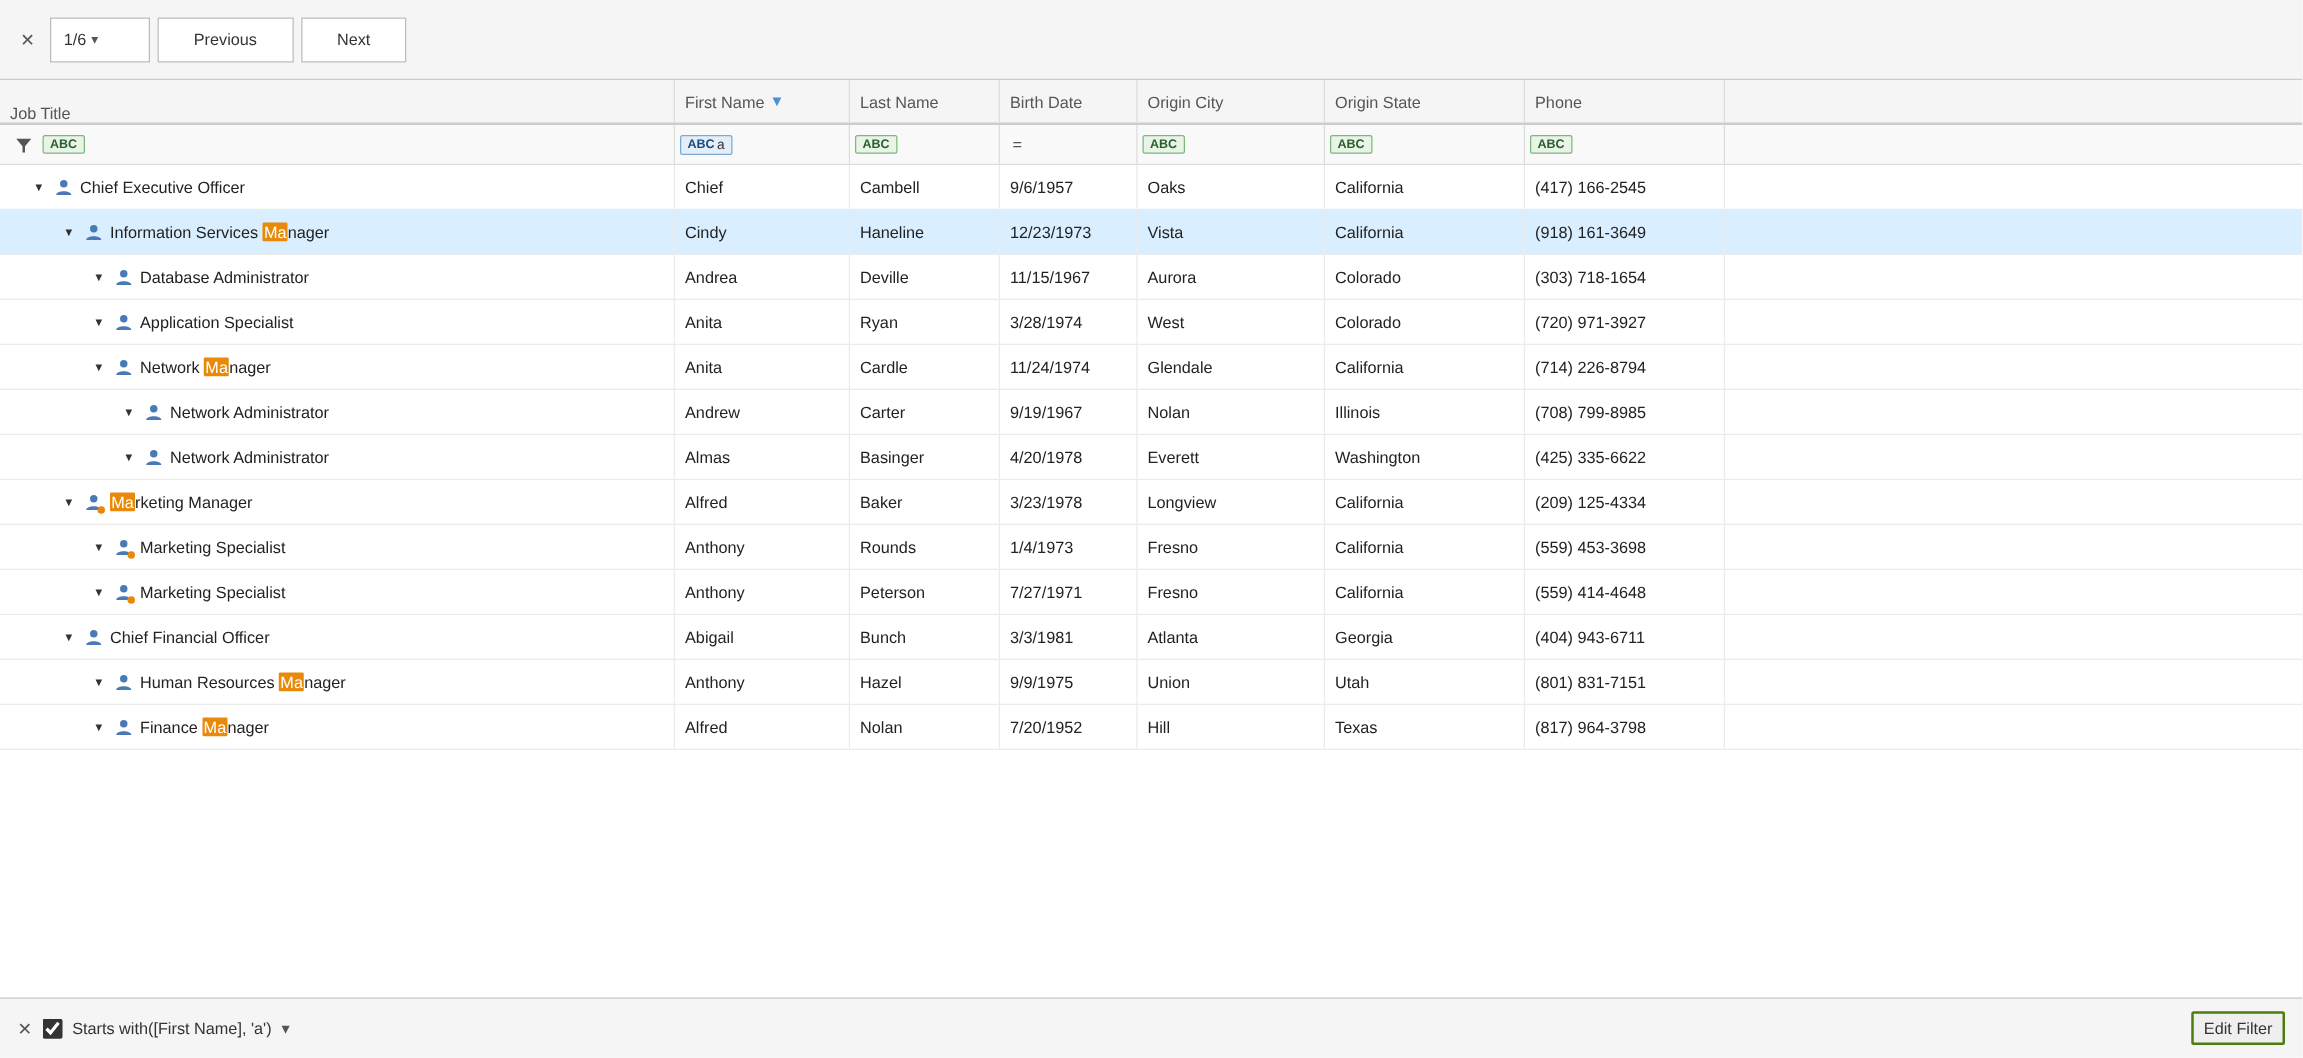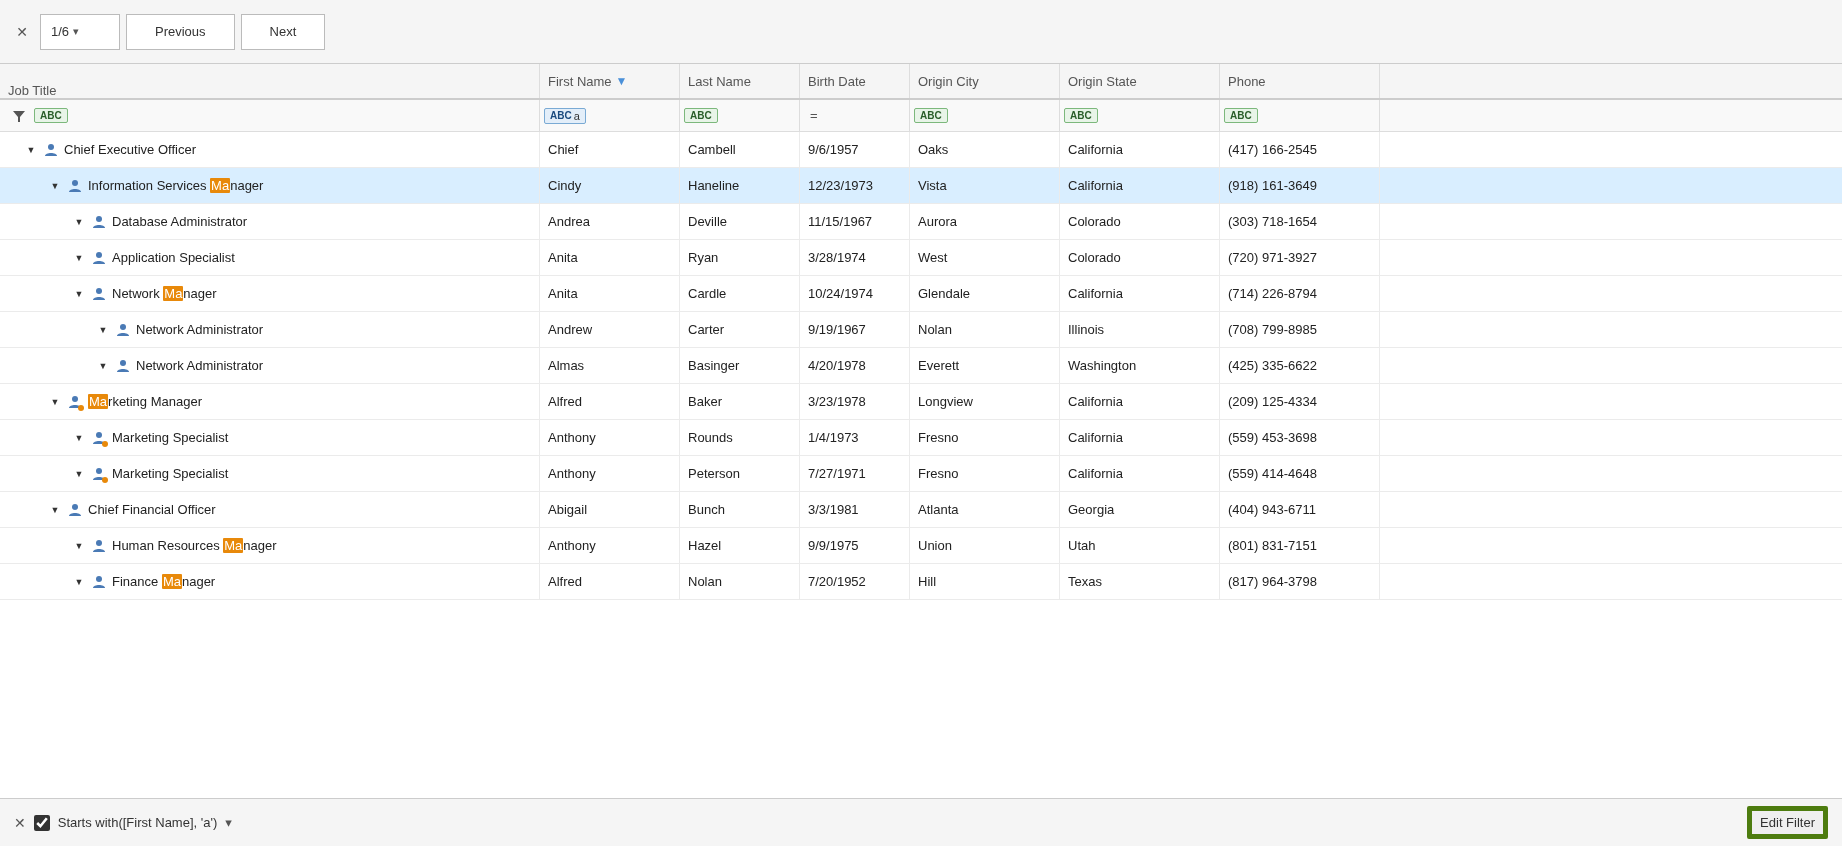--- a/index.html
+++ b/index.html
@@ -266,21 +266,21 @@
       font-size: 13px;
       color: #555;
       cursor: pointer;
     }
     .edit-filter-btn {
       margin-left: auto;
       font-size: 13px;
       color: #333;
       cursor: pointer;
       padding: 4px 8px;
-      border: 5px solid #4d7c0f;
+      border: 2px solid #4d7c0f;
       background: #efefef;
       border-radius: 2px;
     }
 
     
     .grid-body::-webkit-scrollbar { width: 14px; }
     .grid-body::-webkit-scrollbar-track { background: #f0f0f0; }
     .grid-body::-webkit-scrollbar-thumb { background: #c0c0c0; border: 2px solid #f0f0f0; }
 
     
@@ -465,21 +465,21 @@
         <svg class="person-svg" viewBox="0 0 16 16" xmlns="http://www.w3.org/2000/svg">
     <circle cx="8" cy="5" r="3" fill="#4a7ab5"></circle>
     <path d="M2,14 C2,10 14,10 14,14" fill="#4a7ab5"></path>
   </svg>
 
       </span>
       <span>Network <span class="highlight">Ma</span>nager</span>
     </div>
     <div class="grid-cell col-first">Anita</div>
     <div class="grid-cell col-last">Cardle</div>
-    <div class="grid-cell col-birth">10/24/1974</div>
+    <div class="grid-cell col-birth">11/24/1974</div>
     <div class="grid-cell col-city">Glendale</div>
     <div class="grid-cell col-state">California</div>
     <div class="grid-cell col-phone">(714) 226-8794</div>
   </div>
       <div class="grid-row">
     <div class="grid-cell col-job" style="padding-left:96px;">
       <span class="expand-btn">▼</span>
       <span class="person-icon" style="position:relative;">
         <svg class="person-svg" viewBox="0 0 16 16" xmlns="http://www.w3.org/2000/svg">
     <circle cx="8" cy="5" r="3" fill="#4a7ab5"></circle>

